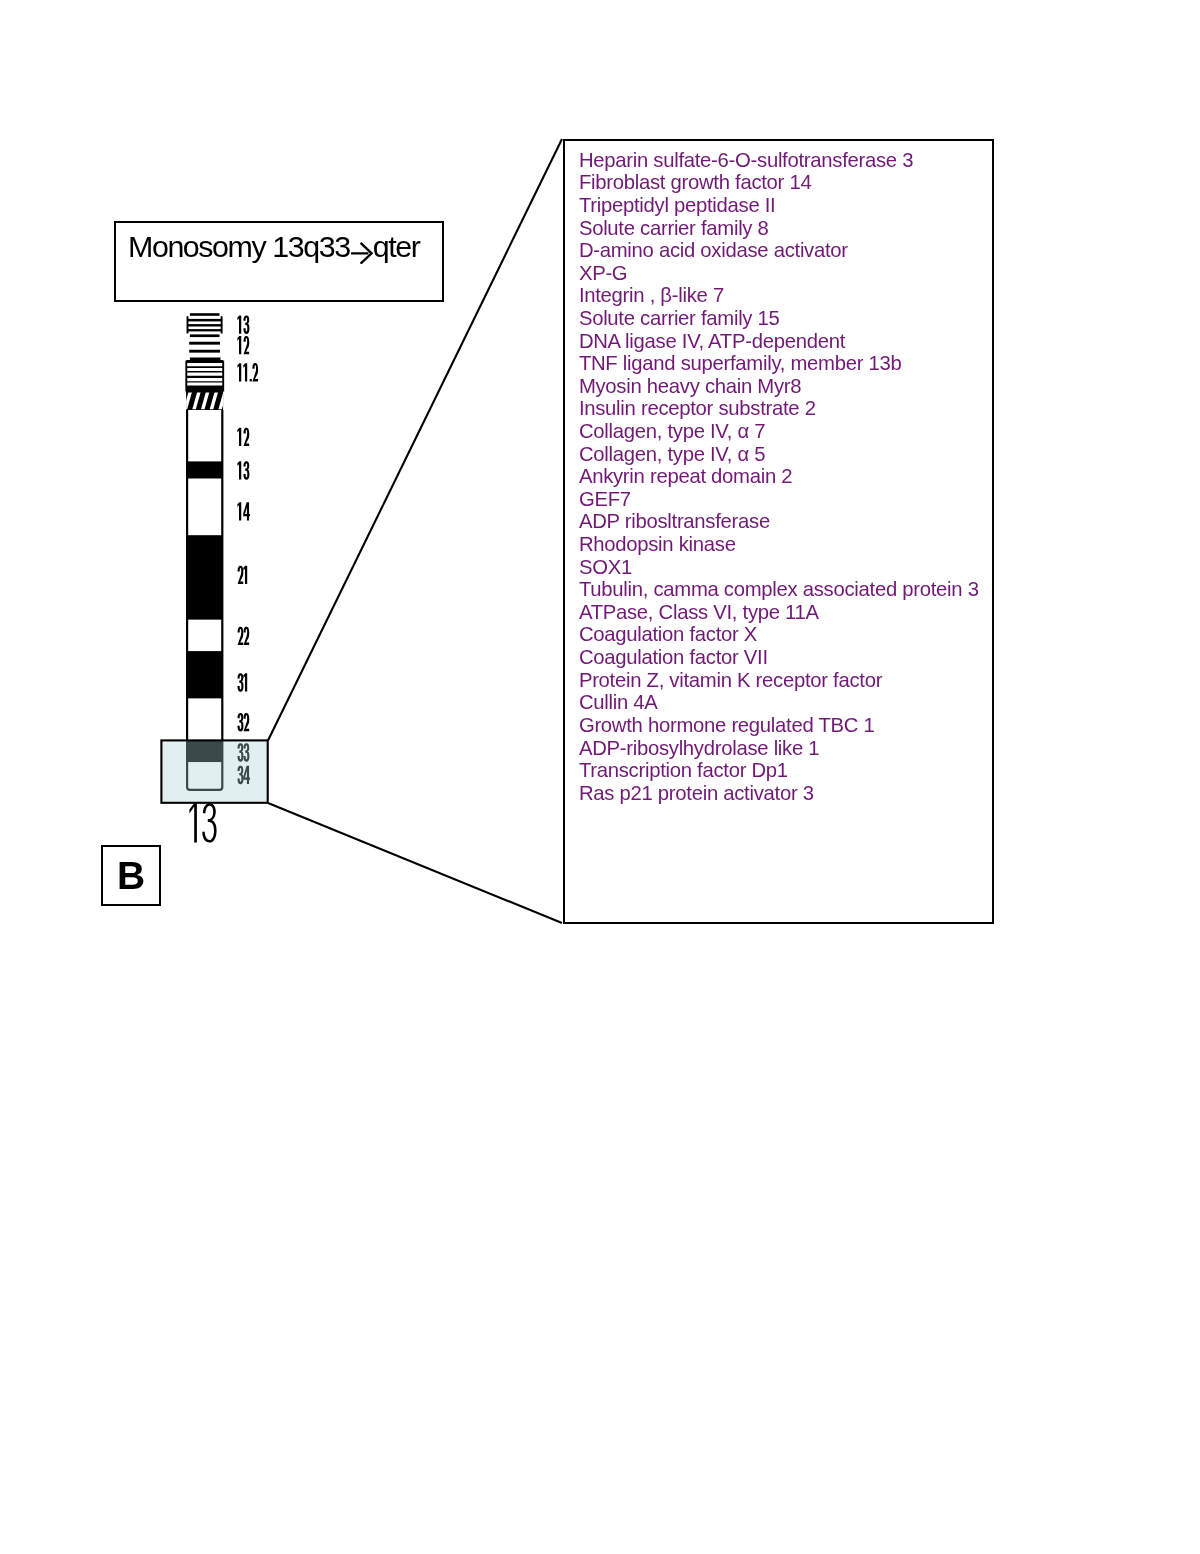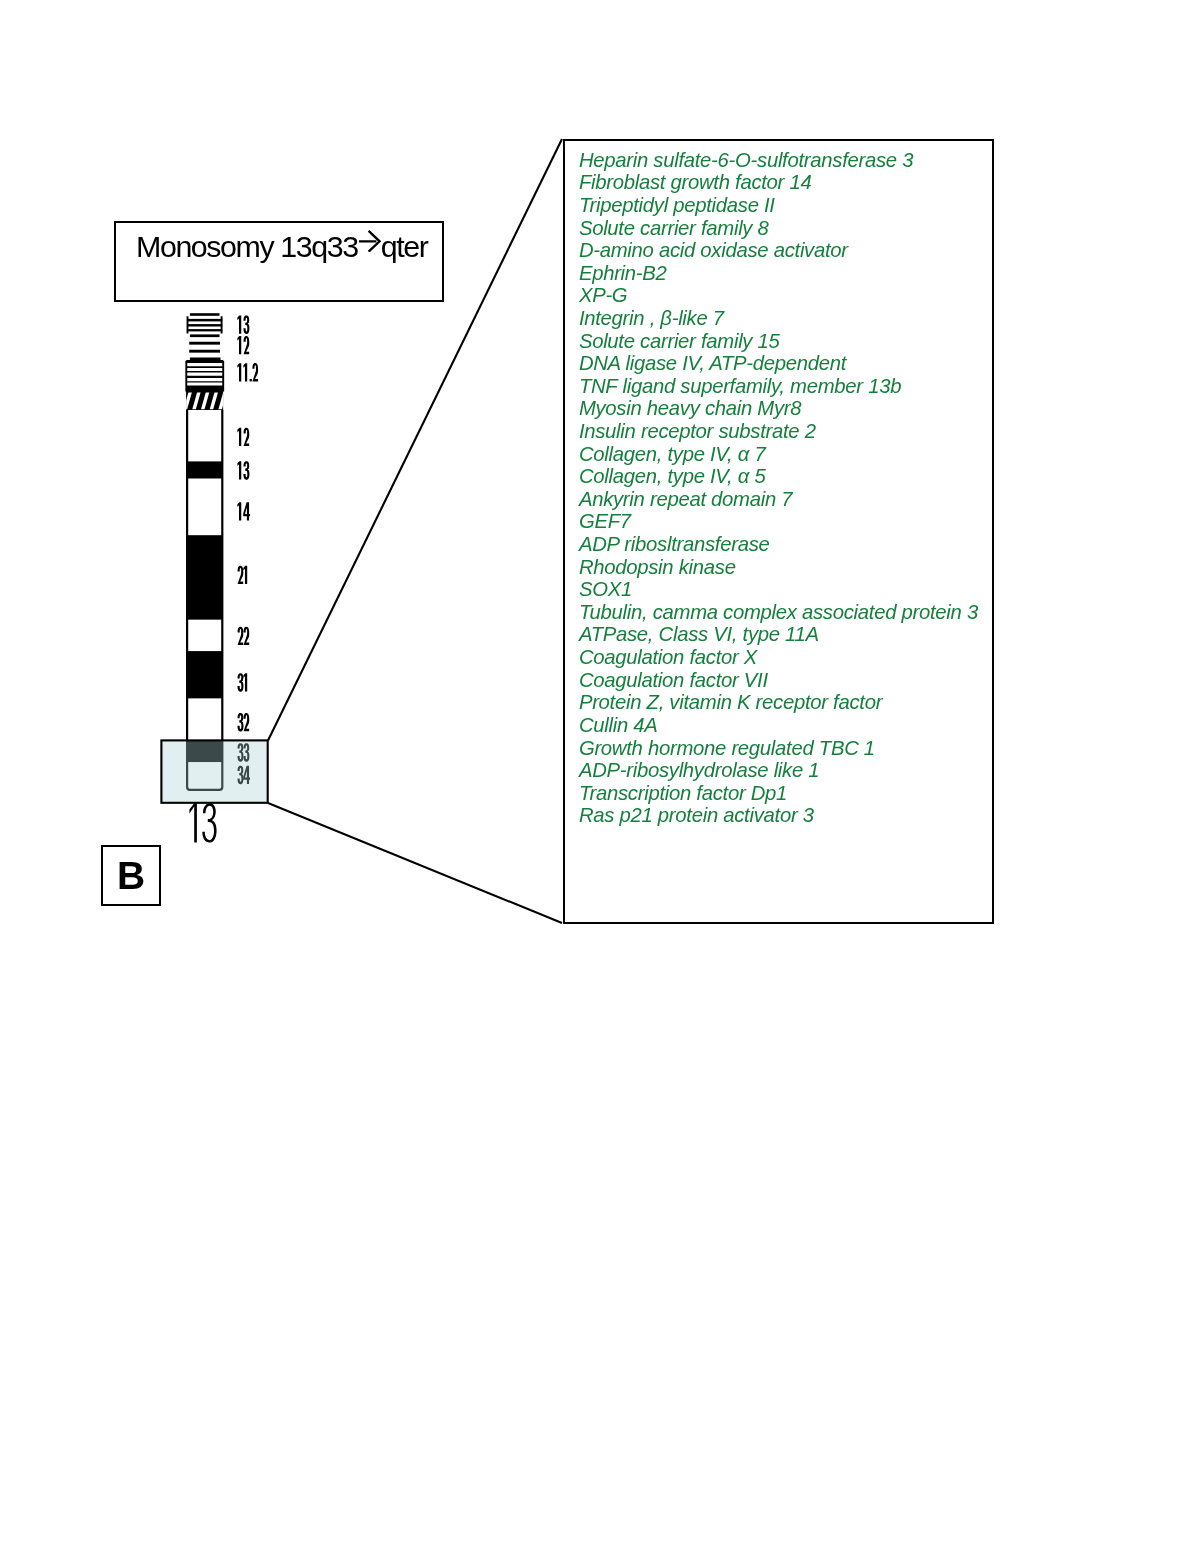--- a/index.html
+++ b/index.html
@@ -6,23 +6,23 @@
   html,body{margin:0;padding:0;background:#ffffff;}
   body{width:1200px;height:1554px;font-family:"Liberation Sans",sans-serif;position:relative;overflow:hidden;-webkit-font-smoothing:antialiased;}
   #page{position:absolute;left:0;top:0;width:1200px;height:1554px;background:#fff;}
 
   
   #title-box{
     position:absolute;left:113.5px;top:220.8px;width:330.8px;height:81.7px;
     border:2.1px solid #000;box-sizing:border-box;background:#fff;
   }
   #title-text{
-    position:absolute;left:136px;top:229.3px;
+    position:absolute;left:128px;top:229.3px;
     font-size:30.4px;line-height:34px;color:#000;white-space:nowrap;letter-spacing:-1.42px;
-    display:flex;align-items:flex-start;
+    display:flex;align-items:flex-end;
   }
   #title-arrow{display:inline-block;width:23px;height:22px;margin:0 0px;position:relative;top:0.5px;}
 
   
   #panel-box{
     position:absolute;left:100.9px;top:844.8px;width:60.2px;height:61.2px;
     border:2.9px solid #000;box-sizing:border-box;background:#fff;
   }
   #panel-letter{
     position:absolute;left:0;top:0;width:100%;height:100%;
@@ -32,22 +32,22 @@
 
   
   #gene-box{
     position:absolute;left:563px;top:139px;width:431px;height:785px;
     border:2px solid #000;box-sizing:border-box;background:#fff;
   }
   #gene-list{
     position:absolute;left:578.9px;top:148.7px;width:420px;
   }
   .gene-line{
-    font-size:20.3px;line-height:22.62px;color:#15803d;white-space:nowrap;
-    height:22.62px;letter-spacing:-0.28px;font-style:italic;
+    font-size:20.3px;line-height:22.62px;color:#701a75;white-space:nowrap;
+    height:22.62px;letter-spacing:-0.28px;
   }
 
   
   svg.layer{position:absolute;left:0;top:0;width:1200px;height:1554px;overflow:visible;}
   #ideogram-svg{z-index:3;}
   #leader-svg{z-index:2;}
 </style>
 </head>
 <body>
 
@@ -66,31 +66,30 @@
     <div id="panel-letter">B</div>
   </div>
 
   <div id="gene-box"></div>
   <div id="gene-list">
       <div class="gene-line">Heparin sulfate-6-O-sulfotransferase 3</div>
       <div class="gene-line">Fibroblast growth factor 14</div>
       <div class="gene-line">Tripeptidyl peptidase II</div>
       <div class="gene-line">Solute carrier family 8</div>
       <div class="gene-line">D-amino acid oxidase activator</div>
-      <div class="gene-line">Ephrin-B2</div>
       <div class="gene-line">XP-G</div>
       <div class="gene-line">Integrin , β-like 7</div>
       <div class="gene-line">Solute carrier family 15</div>
       <div class="gene-line">DNA ligase IV, ATP-dependent</div>
       <div class="gene-line">TNF ligand superfamily, member 13b</div>
       <div class="gene-line">Myosin heavy chain Myr8</div>
       <div class="gene-line">Insulin receptor substrate 2</div>
       <div class="gene-line">Collagen, type IV, α 7</div>
       <div class="gene-line">Collagen, type IV, α 5</div>
-      <div class="gene-line">Ankyrin repeat domain 7</div>
+      <div class="gene-line">Ankyrin repeat domain 2</div>
       <div class="gene-line">GEF7</div>
       <div class="gene-line">ADP ribosltransferase</div>
       <div class="gene-line">Rhodopsin kinase</div>
       <div class="gene-line">SOX1</div>
       <div class="gene-line">Tubulin, camma complex associated protein 3</div>
       <div class="gene-line">ATPase, Class VI, type 11A</div>
       <div class="gene-line">Coagulation factor X</div>
       <div class="gene-line">Coagulation factor VII</div>
       <div class="gene-line">Protein Z, vitamin K receptor factor</div>
       <div class="gene-line">Cullin 4A</div>

